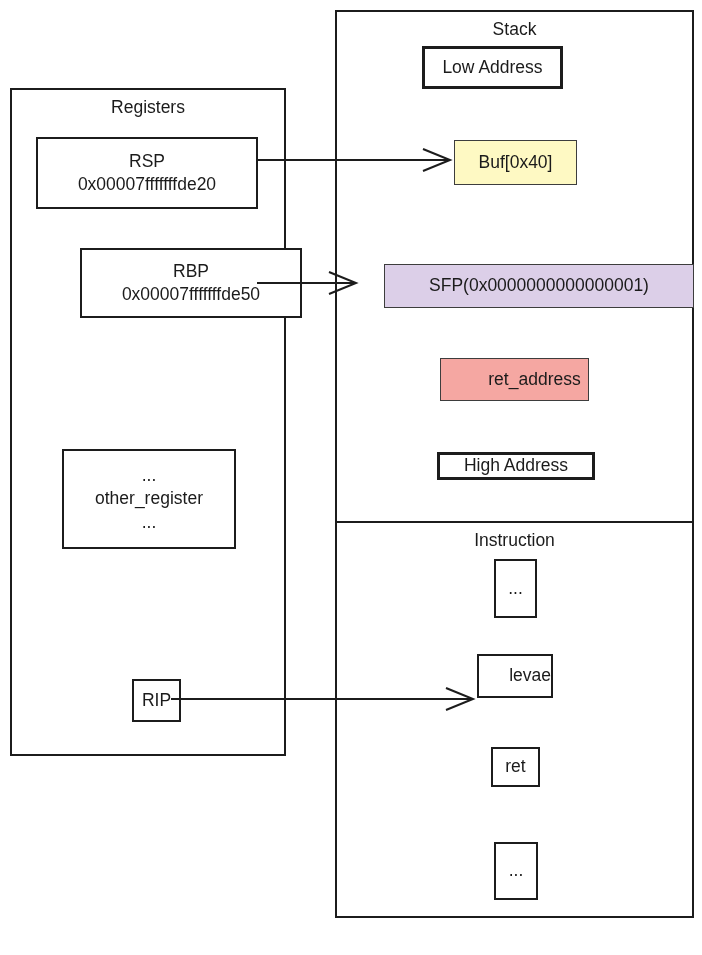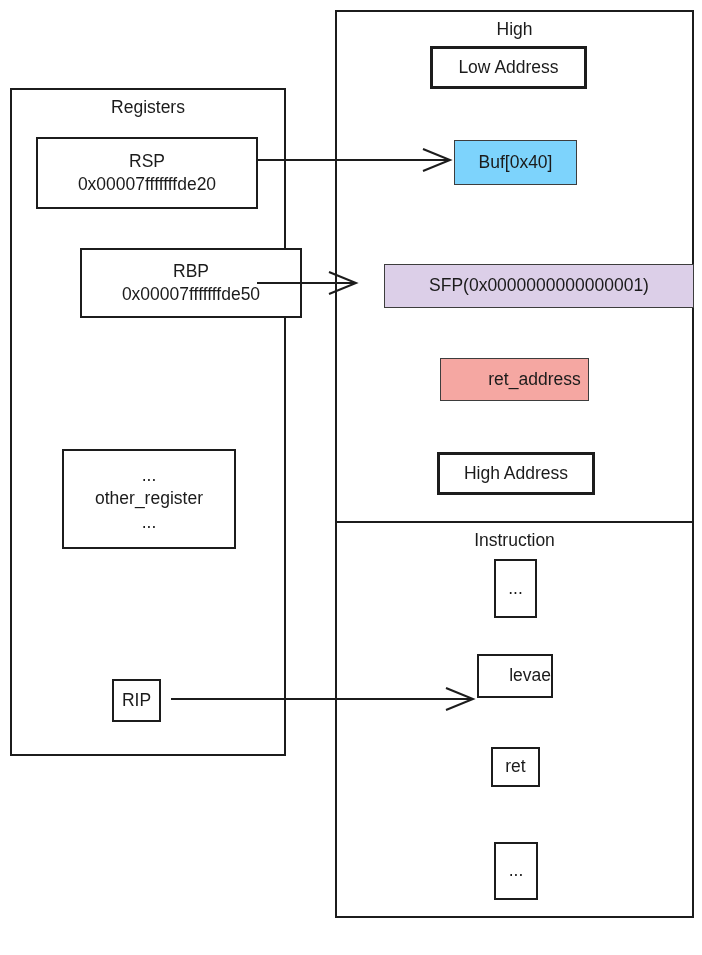--- a/index.html
+++ b/index.html
@@ -46,29 +46,29 @@
     color: #1b1b1b;
   }
   .box.thick { border-width: 3px; }
   .box.tinted { border-width: 1.5px; border-color: #3d3d3d; }
 
   
   #registers-panel { left: 10px; top: 88px; width: 276px; height: 668px; }
   #rsp-box   { left: 24px;  top: 35px;  width: 222px; height: 72px; margin-top: 12px; }
   #rbp-box   { left: 24px;  top: 158px; width: 222px; height: 70px; margin-left: 44px; }
   #other-box { left: 50px;  top: 359px; width: 174px; height: 100px; }
-  #rip-box   { left: 100px; top: 589px; width: 49px;  height: 43px; }
+  #rip-box   { left: 120px; top: 589px; width: 49px;  height: 43px; }
 
   
   #stack-panel { left: 335px; top: 10px; width: 359px; height: 518px; }
-  #low-address-box  { left: 93px; top: 34px;  width: 157px; height: 43px; }
+  #low-address-box  { left: 85px; top: 34px;  width: 141px; height: 43px; }
   #buffer-box       { left: 117px; top: 128px; width: 123px; height: 45px; }
   #sfp-box          { left: 23px;  top: 252px; width: 310px; height: 44px; }
   #ret-address-box  { left: 103px; top: 346px; width: 149px; height: 43px; padding-left: 40px; }
-  #high-address-box { left: 100px; top: 440px; width: 158px; height: 43px; }
+  #high-address-box { left: 100px; top: 440px; width: 158px; height: 28px; }
 
   
   #instruction-panel { left: 335px; top: 521px; width: 359px; height: 397px; }
   #instr-dots-top    { left: 157px; top: 36px;  width: 43px; height: 59px; }
   #instr-levae-box   { left: 140px; top: 131px; width: 76px; height: 44px; border-width: 2.5px; align-items: flex-end; }
   #instr-ret-box     { left: 154px; top: 224px; width: 49px; height: 40px; }
   #instr-dots-bottom { left: 157px; top: 319px; width: 44px; height: 58px; }
 
   #arrow-layer {
     position: absolute;
@@ -104,27 +104,27 @@
       <span>other_register</span>
       <span>...</span>
     </div>
 
     <div class="box" id="rip-box">
       <span>RIP</span>
     </div>
   </div>
 
   <div class="panel" id="stack-panel">
-    <div class="panel-title">High</div>
+    <div class="panel-title">Stack</div>
 
     <div class="box thick" id="low-address-box">
       <span>Low Address</span>
     </div>
 
-    <div class="box tinted" id="buffer-box" style="background-color: #7dd3fc;">
+    <div class="box tinted" id="buffer-box" style="background-color: #fef9c3;">
       <span>Buf[0x40]</span>
     </div>
 
     <div class="box tinted" id="sfp-box" style="background-color: rgb(220, 207, 232); margin-left: 24px;">
       <span>SFP(0x0000000000000001)</span>
     </div>
 
     <div class="box tinted" id="ret-address-box" style="background-color: rgb(245, 167, 162);">
       <span>ret_address</span>
     </div>

